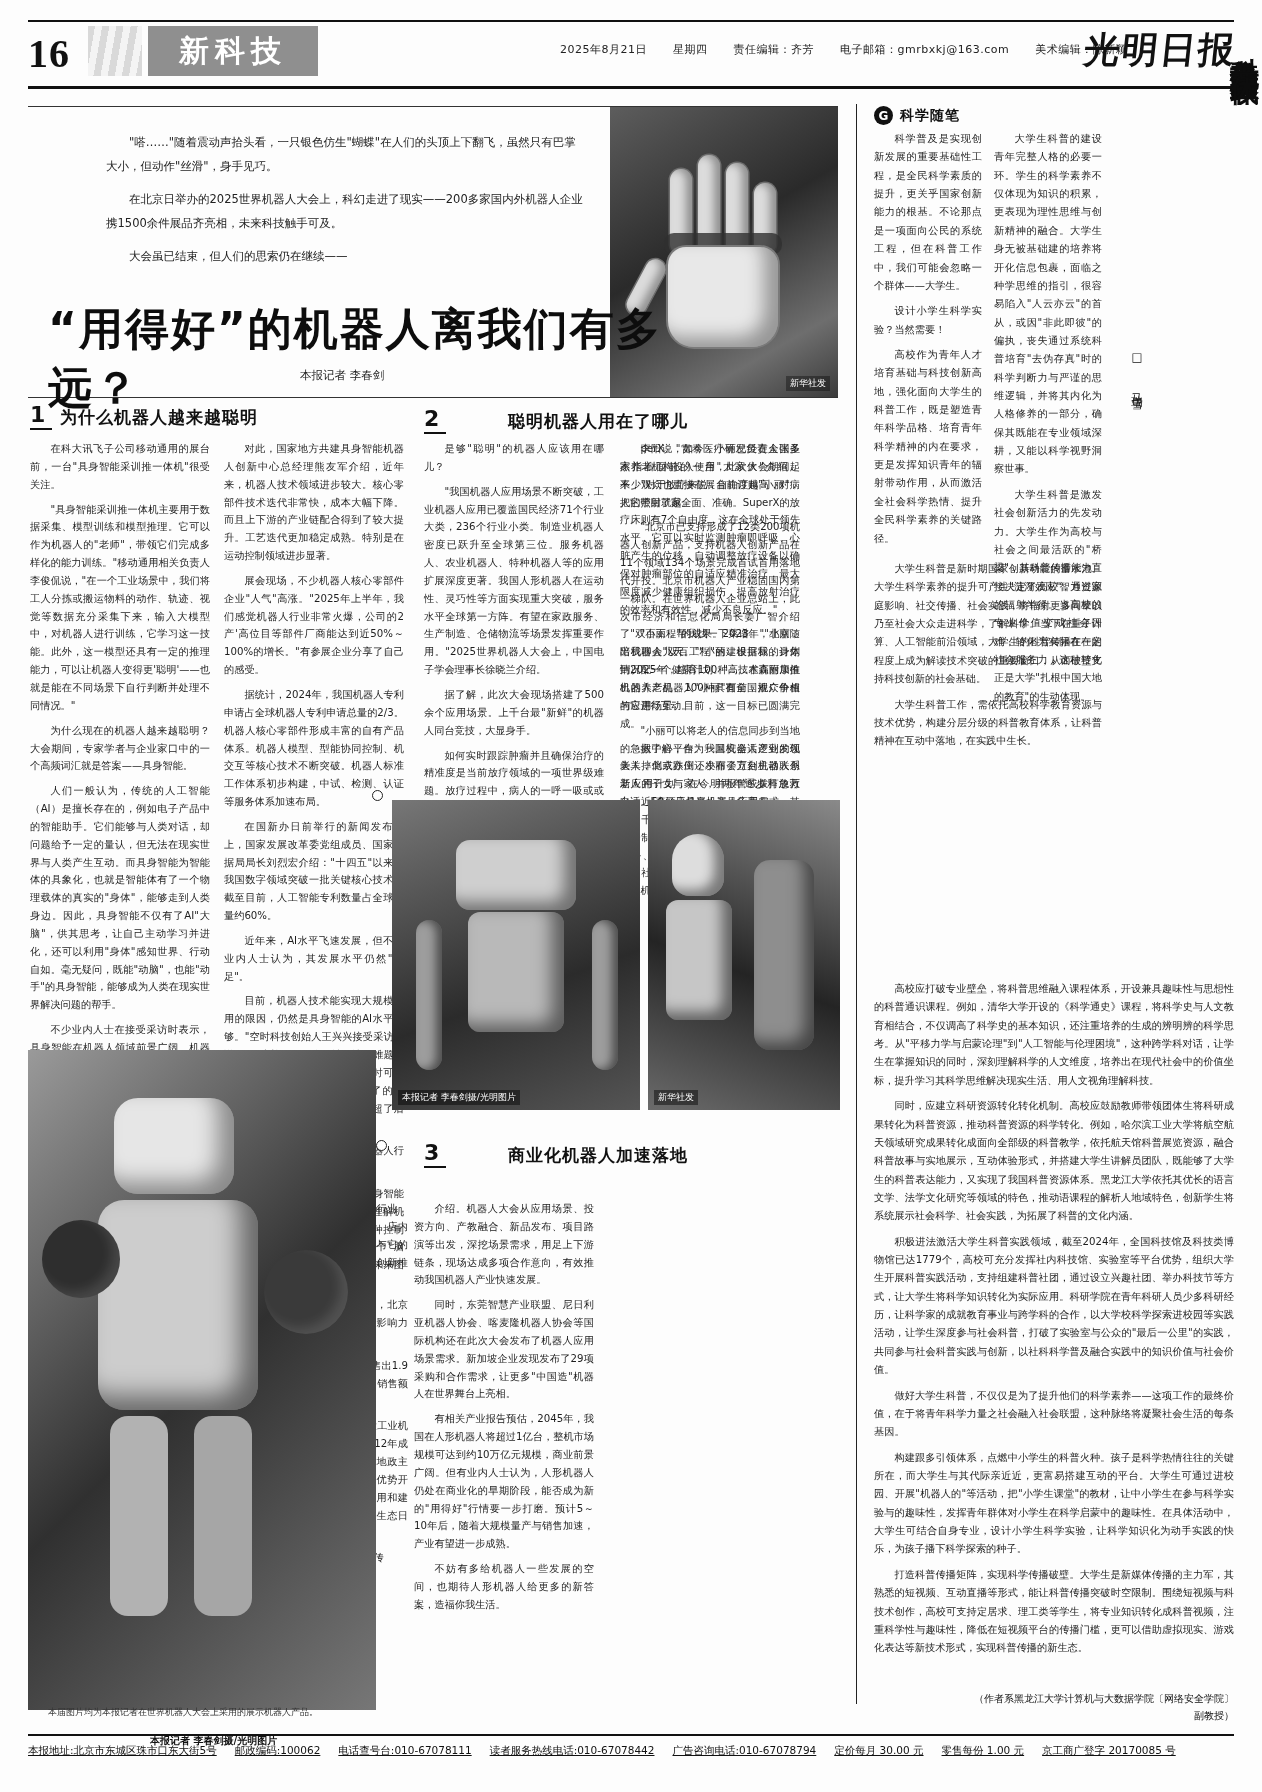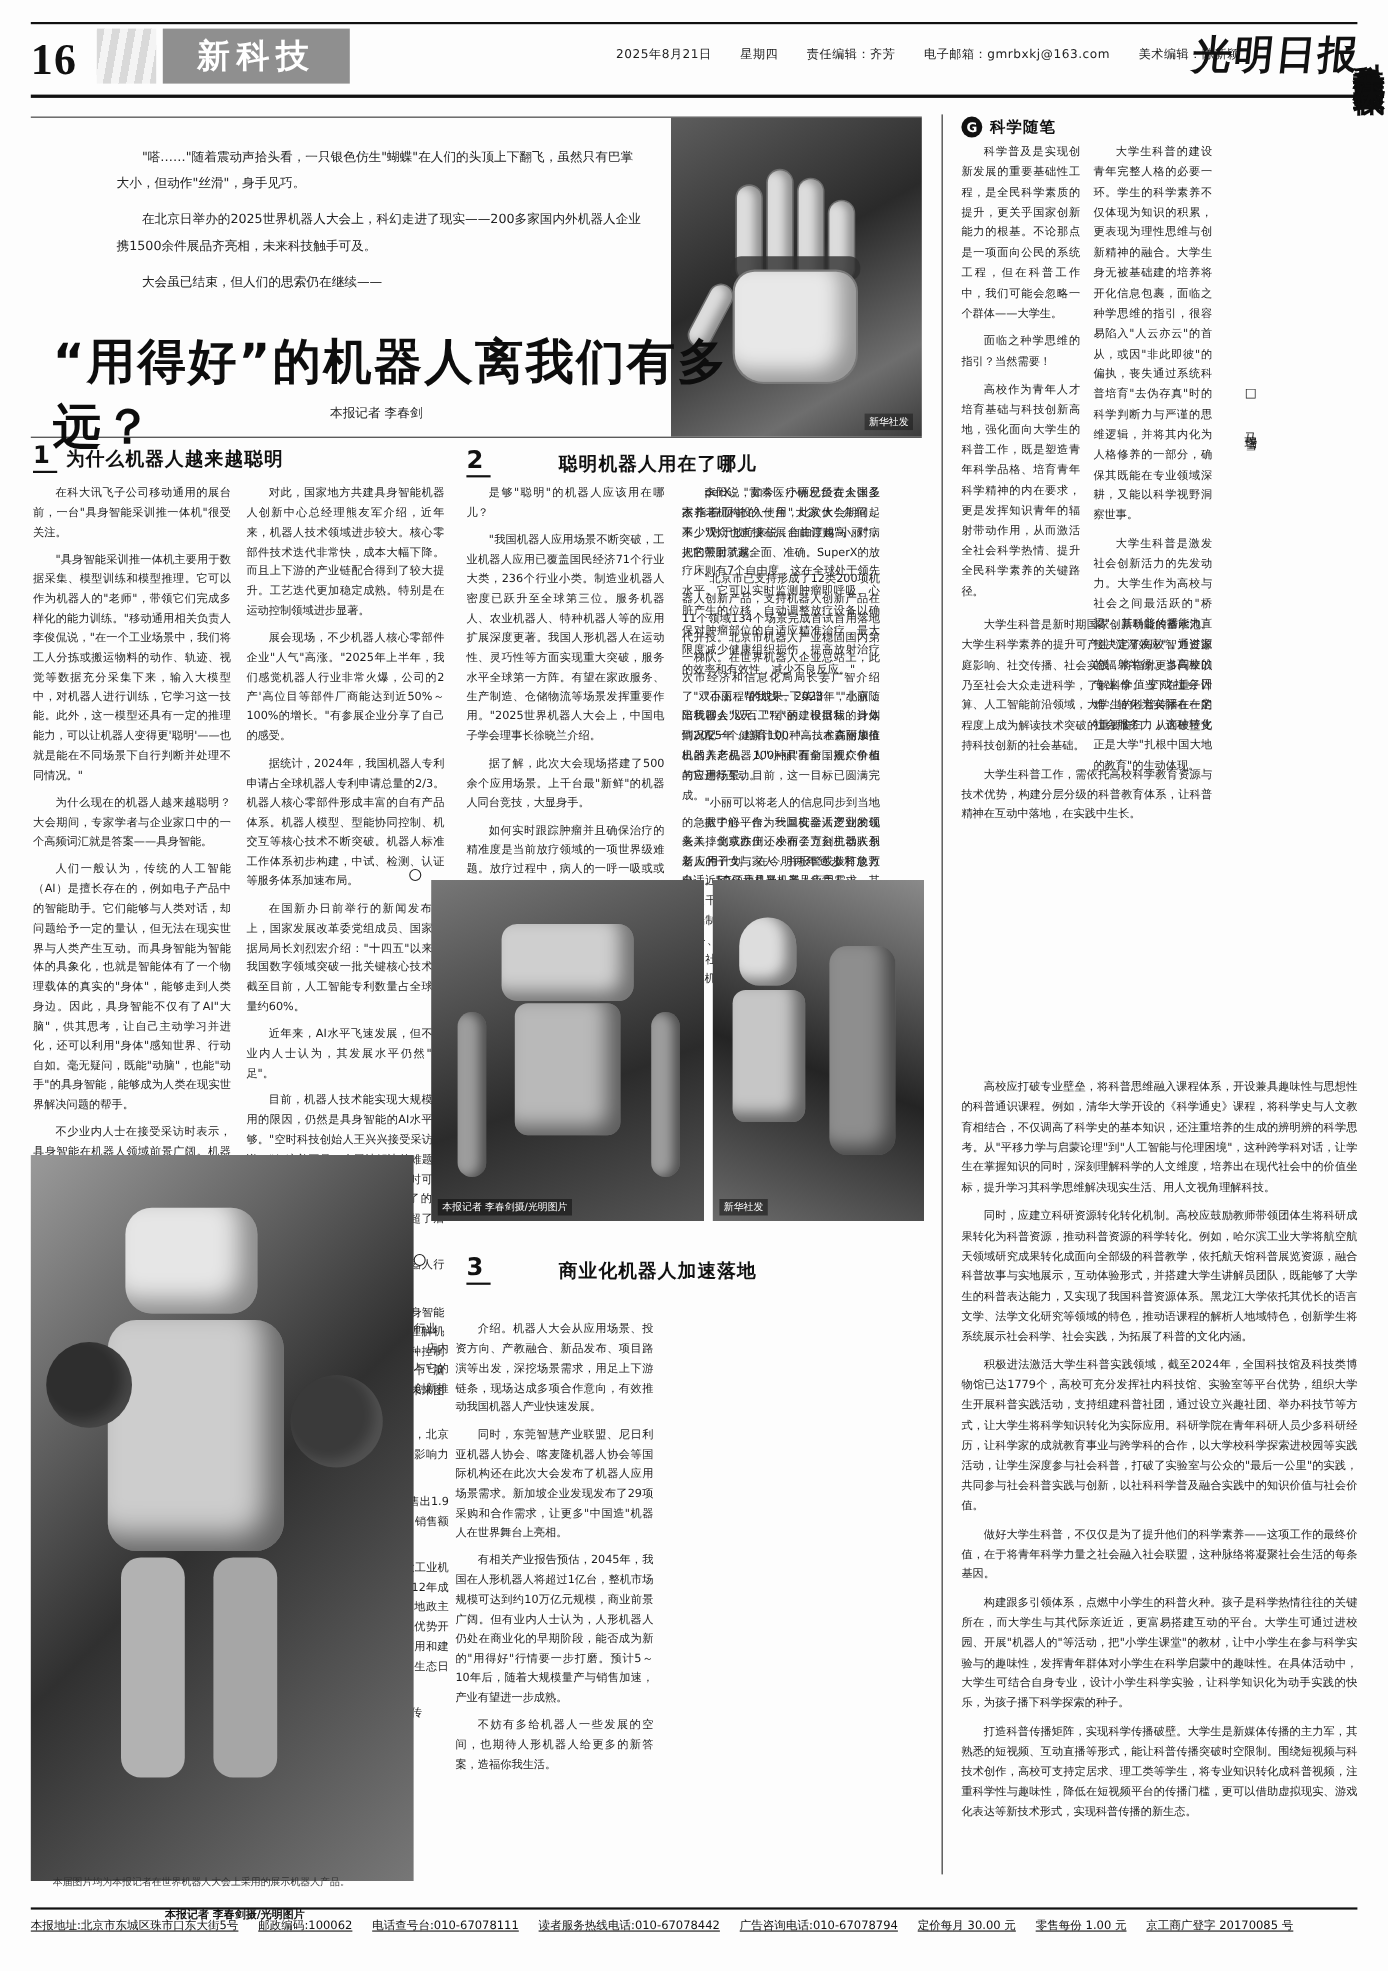--- a/index.html
+++ b/index.html
@@ -309,40 +309,44 @@
   </div>
 
   <div class="r-title">科普也是育人的重要载体</div>
   <div class="r-author">
     <span>□</span>
     <span>马瑞雪</span>
   </div>
 
   <div class="rtext rc1">
     <p>科学普及是实现创新发展的重要基础性工程，是全民科学素质的提升，更关乎国家创新能力的根基。不论那点是一项面向公民的系统工程，但在科普工作中，我们可能会忽略一个群体——大学生。</p>
-    <p>面临之种学思维的指引？当然需要！</p>
+    <p>设计小学生科学实验？当然需要！</p>
     <p>高校作为青年人才培育基础与科技创新高地，强化面向大学生的科普工作，既是塑造青年科学品格、培育青年科学精神的内在要求，更是发挥知识青年的辐射带动作用，从而激活全社会科学热情、提升全民科学素养的关键路径。</p>
   </div>
   <div class="rtext rc2">
     <p>大学生科普的建设青年完整人格的必要一环。学生的科学素养不仅体现为知识的积累，更表现为理性思维与创新精神的融合。大学生身无被基础建的培养将开化信息包裹，面临之种学思维的指引，很容易陷入"人云亦云"的首从，或因"非此即彼"的偏执，丧失通过系统科普培育"去伪存真"时的科学判断力与严谨的思维逻辑，并将其内化为人格修养的一部分，确保其既能在专业领域深耕，又能以科学视野洞察世事。</p>
     <p>大学生科普是激发社会创新活力的先发动力。大学生作为高校与社会之间最活跃的"桥梁"，其科普传播能力直接决定了高校智力资源的辐射半径。当高校的专业价值变成社会因难，转化为实际在在的社会服务力，这种转化正是大学"扎根中国大地的教育"的生动体现。</p>
   </div>
   <div class="rtext rc3">
     <p>大学生科普是新时期国家创新动能的蓄水池。大学生科学素养的提升可产生"涟漪效应"，通过家庭影响、社交传播、社会实践，将辐射更多同辈以乃至社会大众走进科学，了解科学。当下在重子计算、人工智能前沿领域，大学生的科普传播在一定程度上成为解读技术突破的重要窗口，从而破壁支持科技创新的社会基础。</p>
     <p>大学生科普工作，需依托高校科学教育资源与技术优势，构建分层分级的科普教育体系，让科普精神在互动中落地，在实践中生长。</p>
   </div>
   <div class="rtext rc4">
     <p>高校应打破专业壁垒，将科普思维融入课程体系，开设兼具趣味性与思想性的科普通识课程。例如，清华大学开设的《科学通史》课程，将科学史与人文教育相结合，不仅调高了科学史的基本知识，还注重培养的生成的辨明辨的科学思考。从"平移力学与启蒙论理"到"人工智能与伦理困境"，这种跨学科对话，让学生在掌握知识的同时，深刻理解科学的人文维度，培养出在现代社会中的价值坐标，提升学习其科学思维解决现实生活、用人文视角理解科技。</p>
     <p>同时，应建立科研资源转化转化机制。高校应鼓励教师带领团体生将科研成果转化为科普资源，推动科普资源的科学转化。例如，哈尔滨工业大学将航空航天领域研究成果转化成面向全部级的科普教学，依托航天馆科普展览资源，融合科普故事与实地展示，互动体验形式，并搭建大学生讲解员团队，既能够了大学生的科普表达能力，又实现了我国科普资源体系。黑龙江大学依托其优长的语言文学、法学文化研究等领域的特色，推动语课程的解析人地域特色，创新学生将系统展示社会科学、社会实践，为拓展了科普的文化内涵。</p>
     <p>积极进法激活大学生科普实践领域，截至2024年，全国科技馆及科技类博物馆已达1779个，高校可充分发挥社内科技馆、实验室等平台优势，组织大学生开展科普实践活动，支持组建科普社团，通过设立兴趣社团、举办科技节等方式，让大学生将科学知识转化为实际应用。科研学院在青年科研人员少多科研经历，让科学家的成就教育事业与跨学科的合作，以大学校科学探索进校园等实践活动，让学生深度参与社会科普，打破了实验室与公众的"最后一公里"的实践，共同参与社会科普实践与创新，以社科科学普及融合实践中的知识价值与社会价值。</p>
     <p>做好大学生科普，不仅仅是为了提升他们的科学素养——这项工作的最终价值，在于将青年科学力量之社会融入社会联盟，这种脉络将凝聚社会生活的每条基因。</p>
     <p>构建跟多引领体系，点燃中小学生的科普火种。孩子是科学热情往往的关键所在，而大学生与其代际亲近近，更富易搭建互动的平台。大学生可通过进校园、开展"机器人的"等活动，把"小学生课堂"的教材，让中小学生在参与科学实验与的趣味性，发挥青年群体对小学生在科学启蒙中的趣味性。在具体活动中，大学生可结合自身专业，设计小学生科学实验，让科学知识化为动手实践的快乐，为孩子播下科学探索的种子。</p>
     <p>打造科普传播矩阵，实现科学传播破壁。大学生是新媒体传播的主力军，其熟悉的短视频、互动直播等形式，能让科普传播突破时空限制。围绕短视频与科技术创作，高校可支持定居求、理工类等学生，将专业知识转化成科普视频，注重科学性与趣味性，降低在短视频平台的传播门槛，更可以借助虚拟现实、游戏化表达等新技术形式，实现科普传播的新生态。</p>
   </div>
 
+  <div class="r-sign">
+    <div>（作者系黑龙江大学计算机与大数据学院〔网络安全学院〕</div>
+    <div>副教授）</div>
+  </div>
 
   <div class="foot-rule"></div>
   <div class="footer">
     <span>本报地址:北京市东城区珠市口东大街5号</span>
     <span>邮政编码:100062</span>
     <span>电话查号台:010-67078111</span>
     <span>读者服务热线电话:010-67078442</span>
     <span>广告咨询电话:010-67078794</span>
     <span>定价每月 30.00 元</span>
     <span>零售每份 1.00 元</span>

